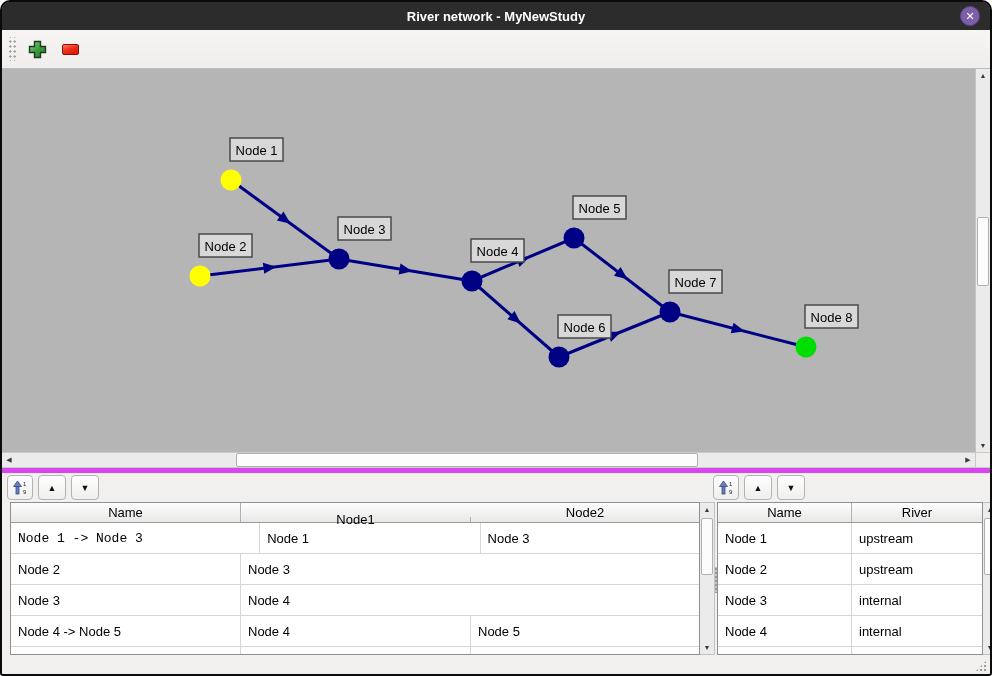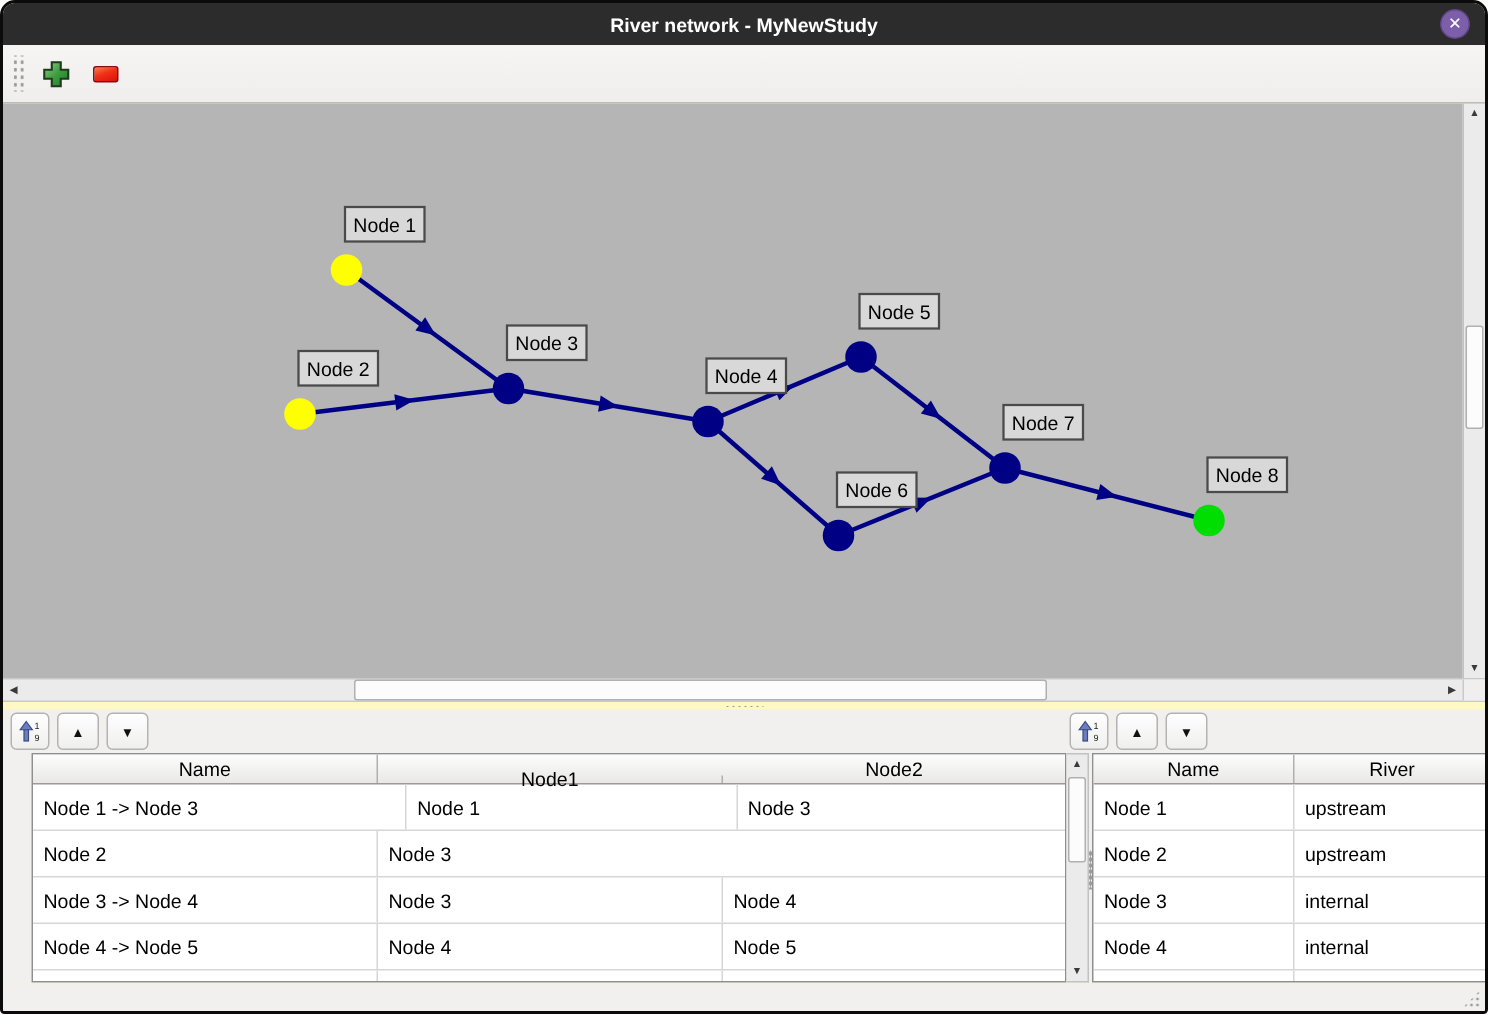--- a/index.html
+++ b/index.html
@@ -1,18 +1,18 @@
 <!DOCTYPE html>
 <html><head>
 <meta charset="utf-8">
 <style>
   html,body{margin:0;padding:0;background:#ffffff;font-family:"Liberation Sans","DejaVu Sans",sans-serif;}
   .window{width:992px;height:676px;box-sizing:border-box;border:2px solid #0b0b0b;
     border-radius:10px 10px 3px 3px;overflow:hidden;display:flex;flex-direction:column;
-    background:#fef9c3;}
+    background:#d946ef;}
   
   .titlebar{height:28px;flex:none;background:#2c2c2c;position:relative;
     display:flex;align-items:center;justify-content:center;}
   .title-text{color:#ffffff;font-size:13px;font-weight:bold;}
   .close-btn{position:absolute;right:10px;top:4px;width:20px;height:20px;border-radius:50%;
     background:#7d5fa9;border:1px solid #5d4585;color:#ffffff;font-size:11px;line-height:18px;
     text-align:center;cursor:pointer;box-sizing:border-box;}
   
   .toolbar{height:39px;flex:none;background:linear-gradient(#f6f5f4,#efeeec);
     border-bottom:1px solid #bdbcba;display:flex;align-items:center;padding-left:5px;box-sizing:border-box;}
@@ -48,21 +48,21 @@
     background-image:radial-gradient(#9a9a9a 0.8px,transparent 1px);background-size:2px 4px;}
   
   .btnrow{height:29px;flex:none;position:relative;background:#f1f0ef;}
   .btn-group{position:absolute;top:2px;display:flex;}
   .btn-group.left{left:5px;} .btn-group.right{left:711px;}
   .sq-btn{width:28px;height:25px;margin-right:5px;background:linear-gradient(#fefefe,#efefee);
     border:1px solid #b3b3b3;border-radius:4px;display:flex;align-items:center;justify-content:center;
     font-size:9px;color:#111;cursor:pointer;box-sizing:border-box;}
   .sq-btn.sort{width:26px;}
   
-  .tables{height:155px;flex:none;display:flex;padding-left:19px;box-sizing:border-box;background:#f1f0ef;}
+  .tables{height:155px;flex:none;display:flex;padding-left:8px;box-sizing:border-box;background:#f1f0ef;}
   .tbl-section{display:flex;}
   .dtable{background:#ffffff;border:1px solid #8f8f8f;box-sizing:border-box;overflow:hidden;
     display:flex;flex-direction:column;height:153px;}
   .dtable.left{width:690px;} .dtable.right{width:266px;}
   .thead{height:19px;flex:none;display:flex;background:linear-gradient(#fdfdfd,#e9e8e7);
     border-bottom:1px solid #9a9a9a;}
   .th{display:flex;align-items:center;justify-content:center;font-size:13px;color:#000;
     border-right:1px solid #b0b0b0;box-sizing:border-box;cursor:pointer;}
   .th:last-child{border-right:none;}
   .trow{height:30px;flex:none;display:flex;border-bottom:1px solid #d6d6d6;cursor:pointer;}
@@ -210,30 +210,29 @@
 
   <div class="tables">
     <div class="tbl-section">
       <div class="dtable left" id="branches-table">
           <div class="thead">
             <div class="th" style="width: 230px;">Name</div>
             <div class="th" style="width: 230px; margin-top: 14px;">Node1</div>
             <div class="th" style="width: 228px;">Node2</div>
           </div>
           <div class="trow">
-            <div class="td" style="width: 260px;">Node 1 -&gt; Node 3</div>
+            <div class="td" style="width: 260px; font-family: Liberation Mono, monospace;">Node 1 -&gt; Node 3</div>
             <div class="td" style="width: 230px;">Node 1</div>
             <div class="td" style="width: 228px;">Node 3</div>
           </div>
           <div class="trow">
             <div class="td" style="width: 230px;">Node 2</div>
             <div class="td" style="width: 228px;">Node 3</div>
           </div>
           <div class="trow">
-            <div class="td" style="width: 230px;">Node 3 -&gt; Node 4</div>
             <div class="td" style="width: 230px;">Node 3</div>
             <div class="td" style="width: 228px;">Node 4</div>
           </div>
           <div class="trow">
             <div class="td" style="width: 230px;">Node 4 -&gt; Node 5</div>
             <div class="td" style="width: 230px;">Node 4</div>
             <div class="td" style="width: 228px;">Node 5</div>
           </div>
           <div class="trow">
             <div class="td" style="width: 230px;"></div>

